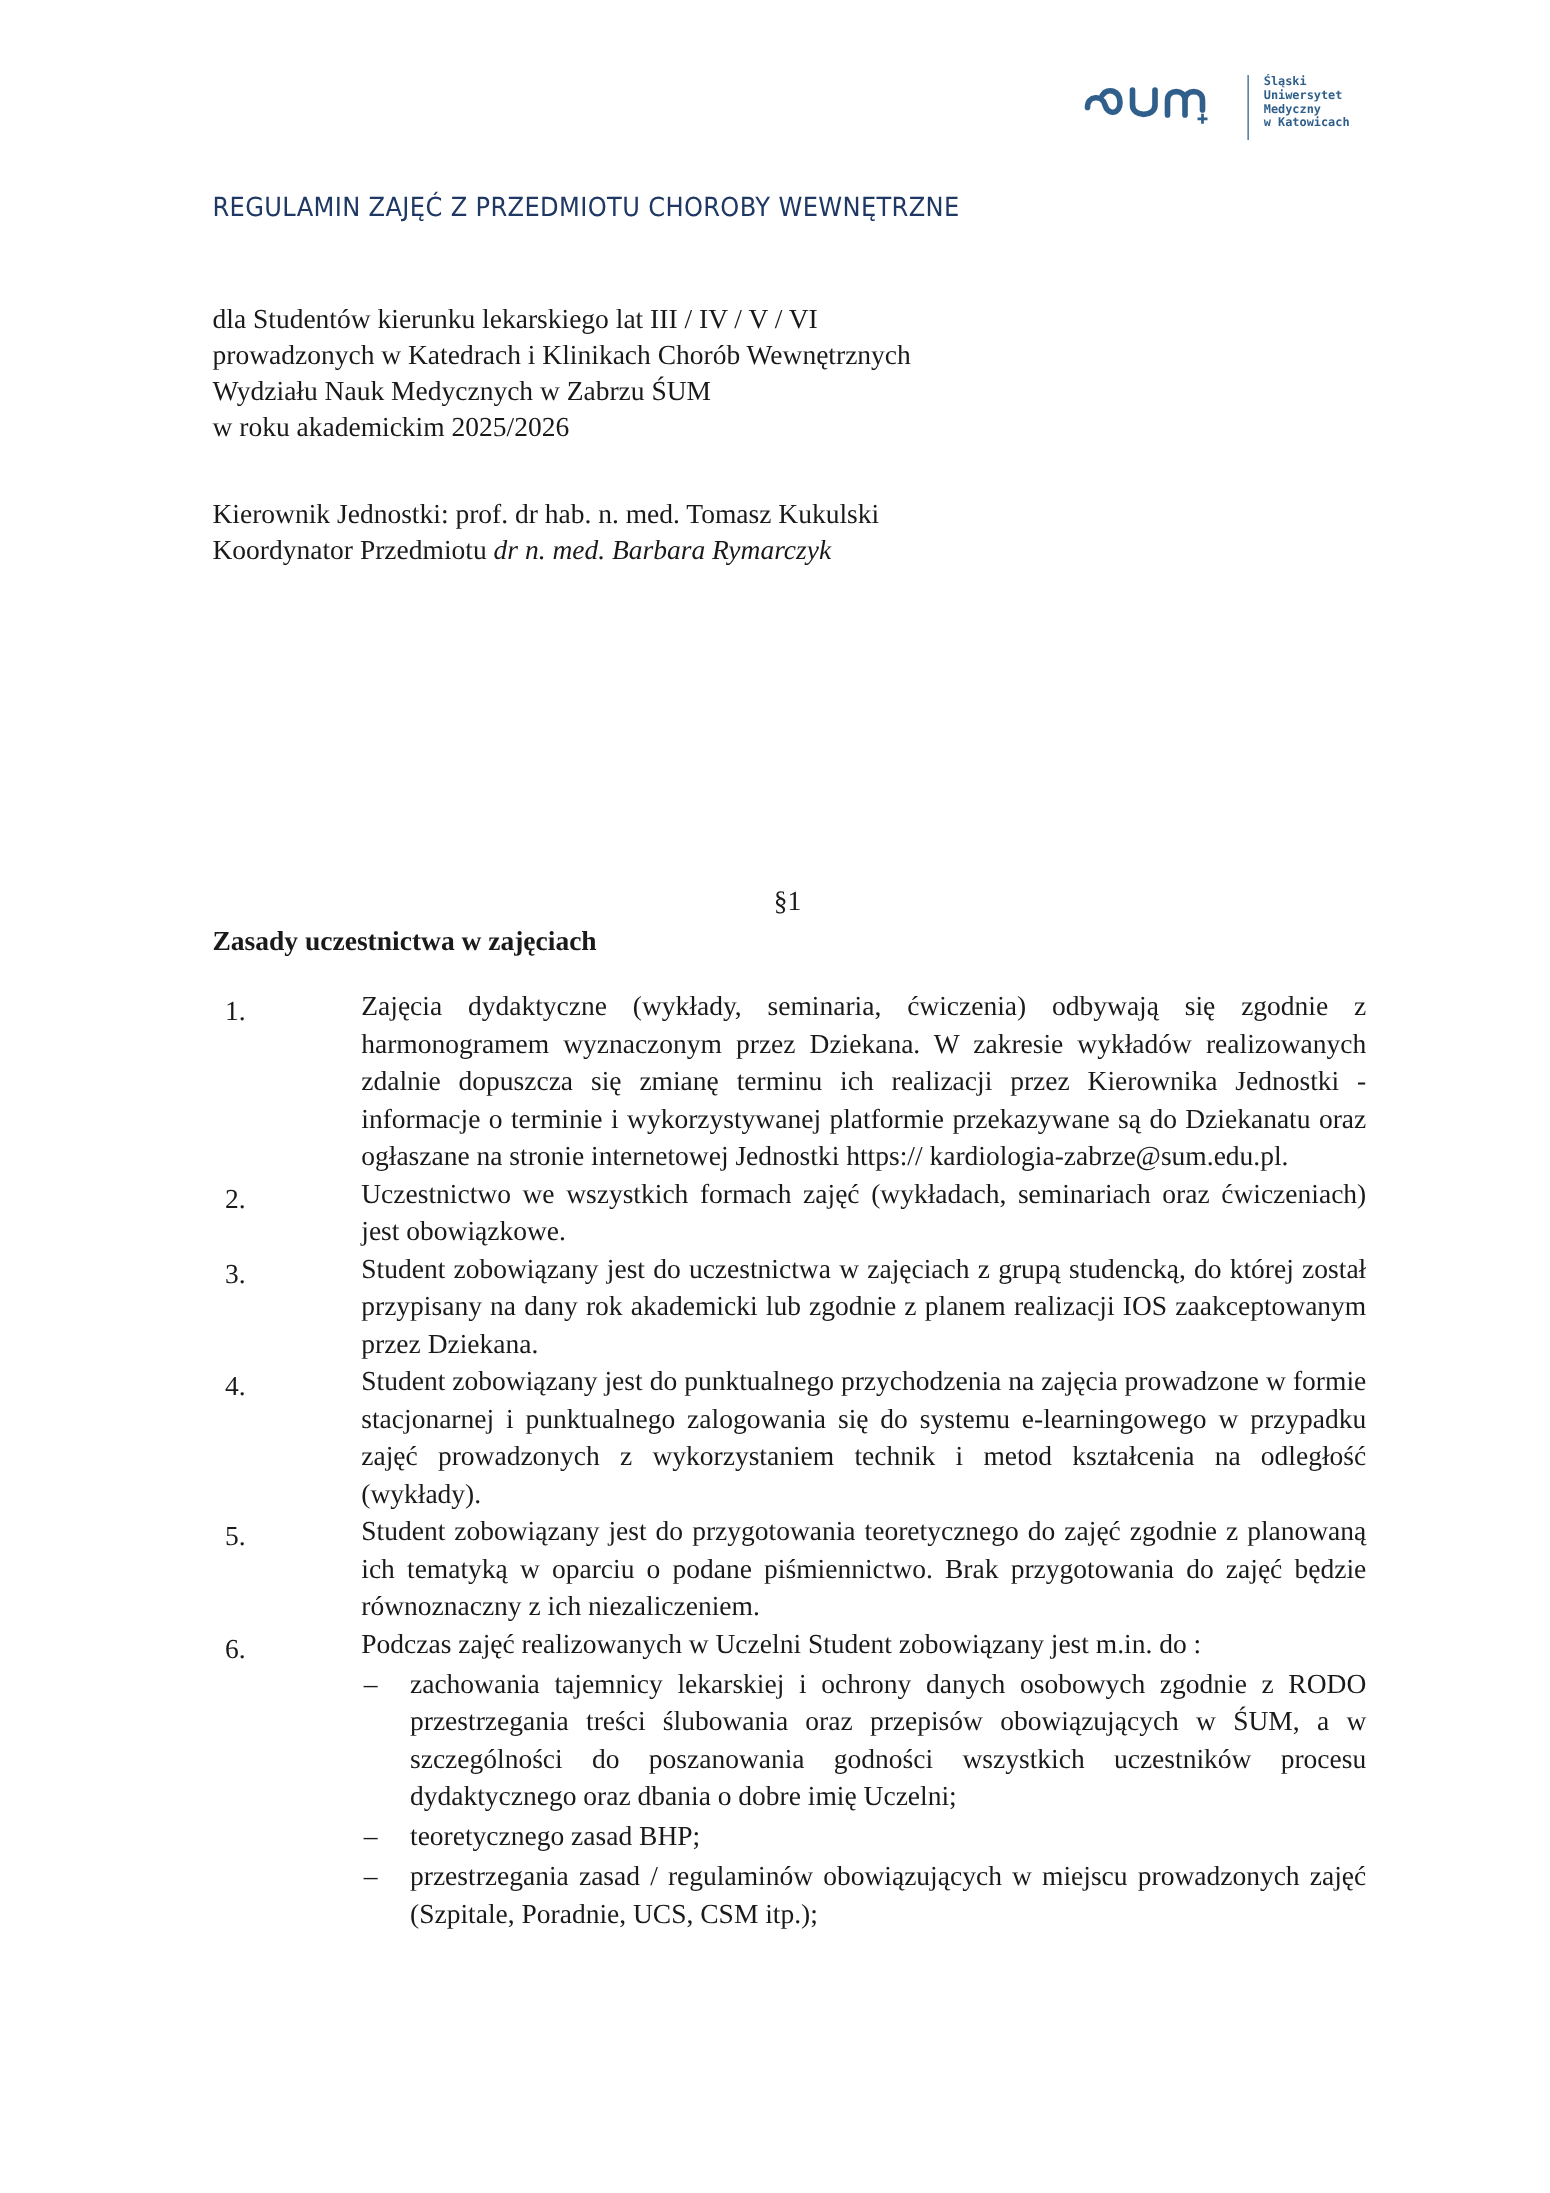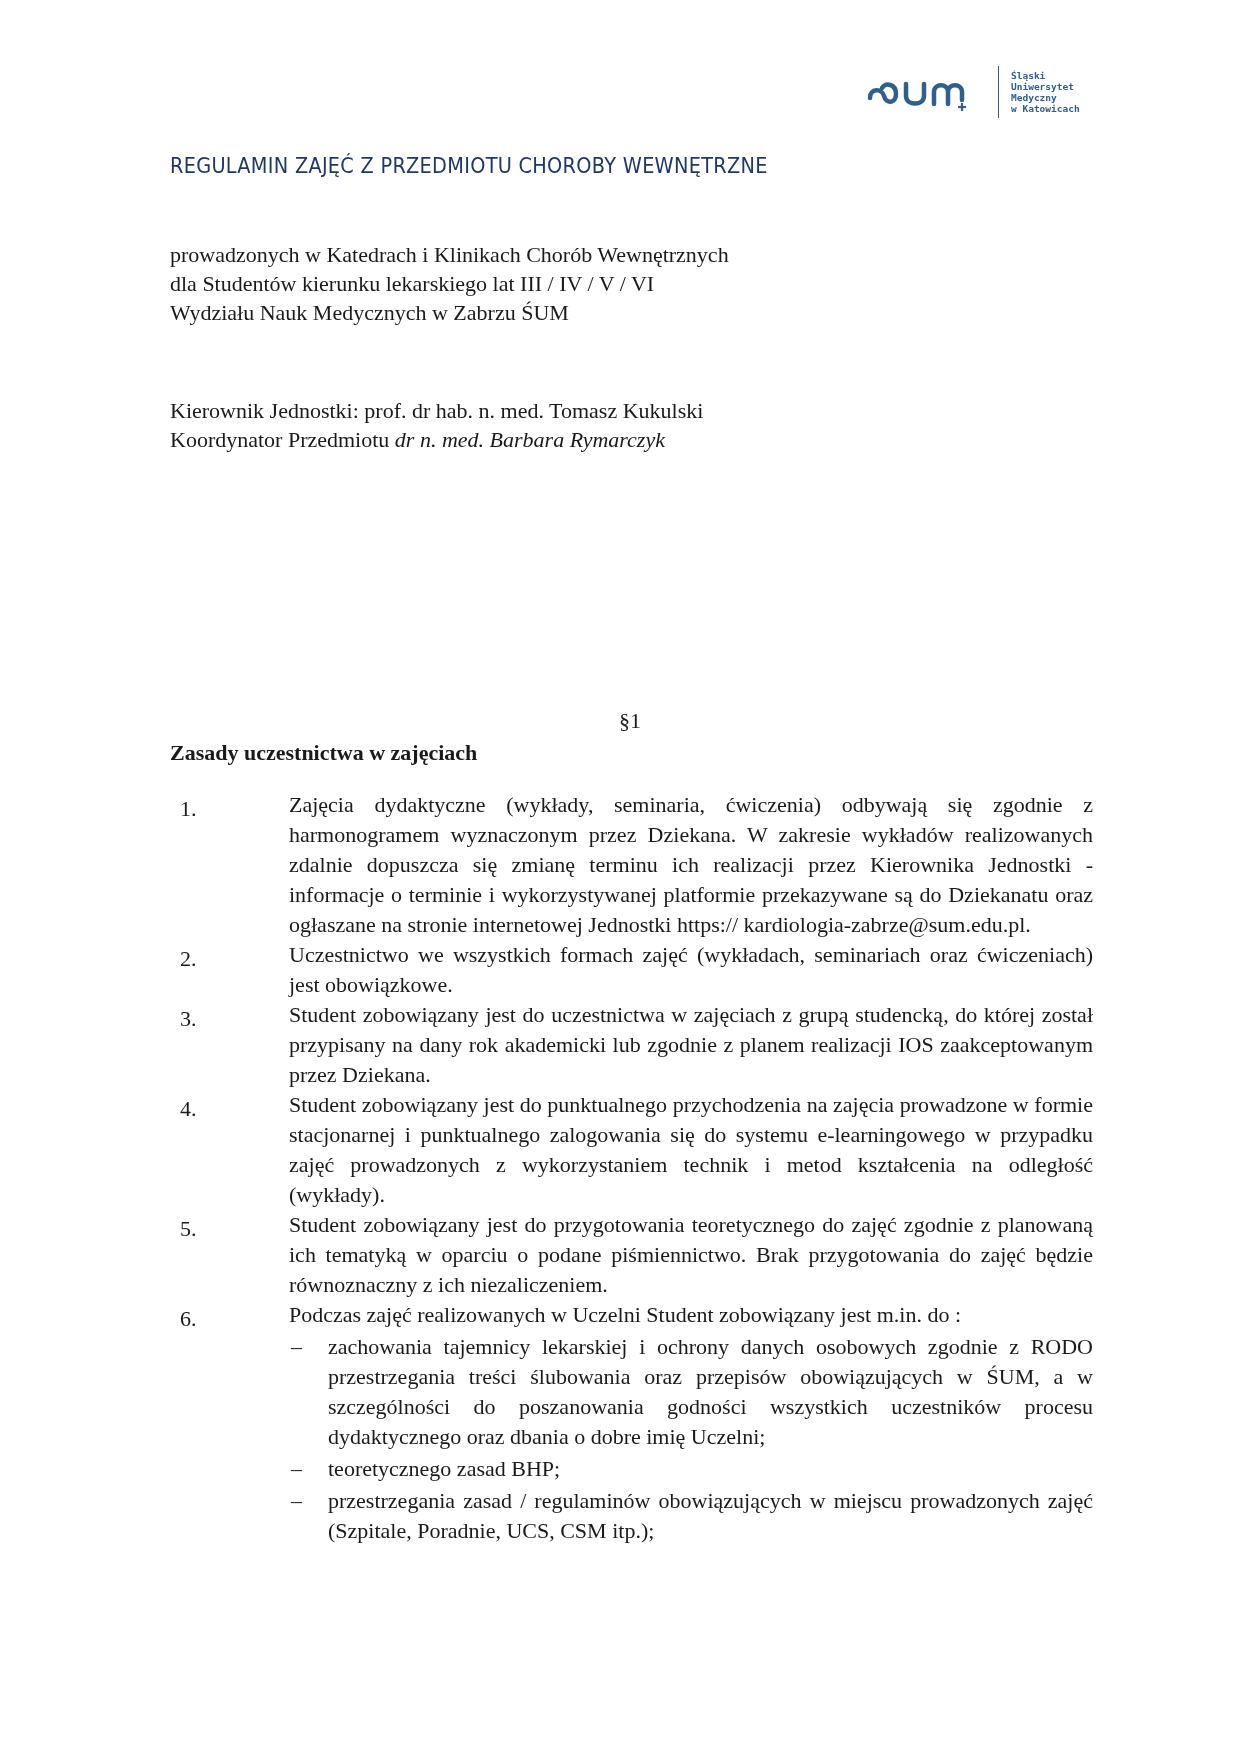--- a/index.html
+++ b/index.html
@@ -1,21 +1,21 @@
 <!DOCTYPE html>
 <html><head>
 <meta charset="utf-8">
 <style>
   html, body { margin: 0; padding: 0; background: #ffffff; }
   body { width: 1240px; height: 1754px; position: relative; overflow: hidden; color: #1a1a1a; }
   .page { position: absolute; left: 0; top: 0; width: 1240px; height: 1754px; }
   .serif { font-family: "Liberation Serif", "DejaVu Serif", serif; }
 
   
-  .logo { position: absolute; left: 866px; top: 60px; height: 64px; display: flex; align-items: center; }
+  .logo { position: absolute; left: 866px; top: 60px; height: 64px; display: flex; }
   .logo svg { display: block; }
   .logo-divider { width: 1px; height: 52px; background: #2f5f8a; margin: 0 12px 0 14px; }
   .logo-text { font-family: "DejaVu Sans Mono", "Liberation Mono", monospace; font-weight: bold; font-size: 9.5px; line-height: 11px; color: #2f5f8a; }
 
   .title { position: absolute; left: 170px; top: 154px; font-size: 21px; letter-spacing: 0.3px; color: #1f3864; font-family: "DejaVu Sans", "Liberation Sans", sans-serif; font-weight: normal; transform: scaleX(0.92); transform-origin: left; white-space: nowrap; }
 
   .intro { position: absolute; left: 170px; top: 240px; font-size: 22px; line-height: 29px; }
   .intro div { white-space: nowrap; }
 
   .heads { position: absolute; left: 170px; top: 396px; font-size: 22px; line-height: 29px; }
@@ -56,23 +56,24 @@
       <div>Śląski</div>
       <div>Uniwersytet</div>
       <div>Medyczny</div>
       <div>w Katowicach</div>
     </div>
   </div>
 
   <div class="title">REGULAMIN ZAJĘĆ Z PRZEDMIOTU CHOROBY WEWNĘTRZNE</div>
 
   <div class="intro serif">
+    <div>dla Studentów kierunku lekarskiego  lat III / IV / V / VI</div>
     <div>prowadzonych w Katedrach i Klinikach Chorób Wewnętrznych</div>
-    <div>dla Studentów kierunku lekarskiego  lat III / IV / V / VI</div>
     <div>Wydziału Nauk Medycznych w Zabrzu ŚUM</div>
+    <div>w roku akademickim 2025/2026</div>
   </div>
 
   <div class="heads serif">
     <div>Kierownik Jednostki: prof. dr hab. n. med. Tomasz Kukulski</div>
     <div><span>Koordynator Przedmiotu </span><span class="it">dr n. med. Barbara Rymarczyk</span></div>
   </div>
 
 
   <div class="para serif">§1</div>
   <div class="section-title serif">Zasady uczestnictwa w zajęciach</div>

